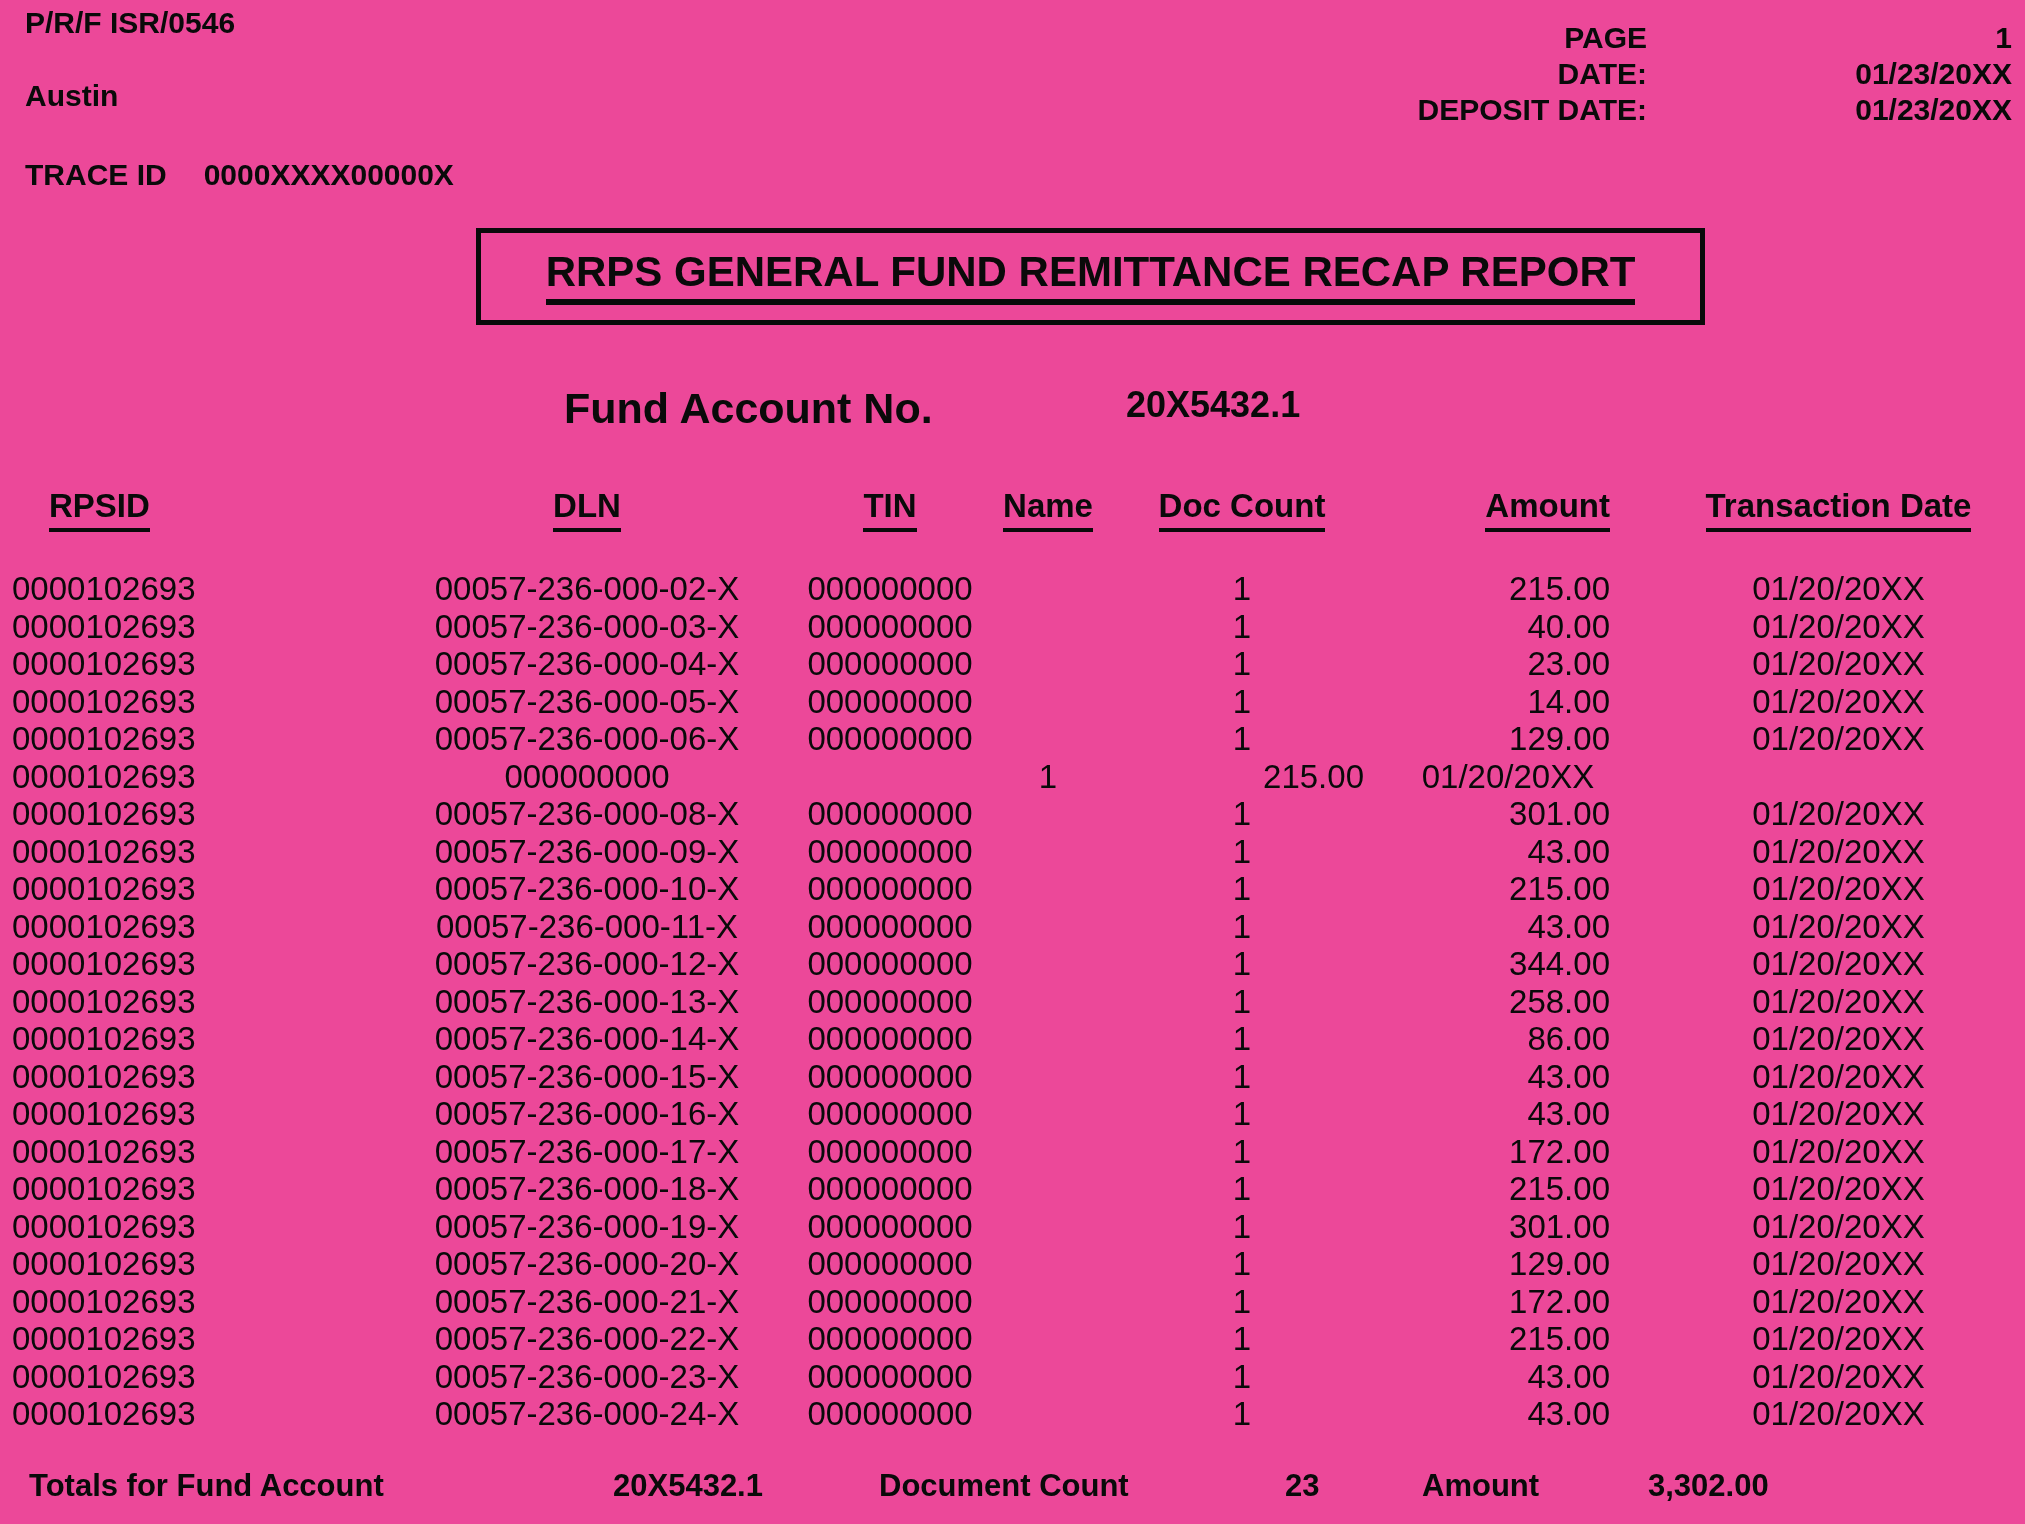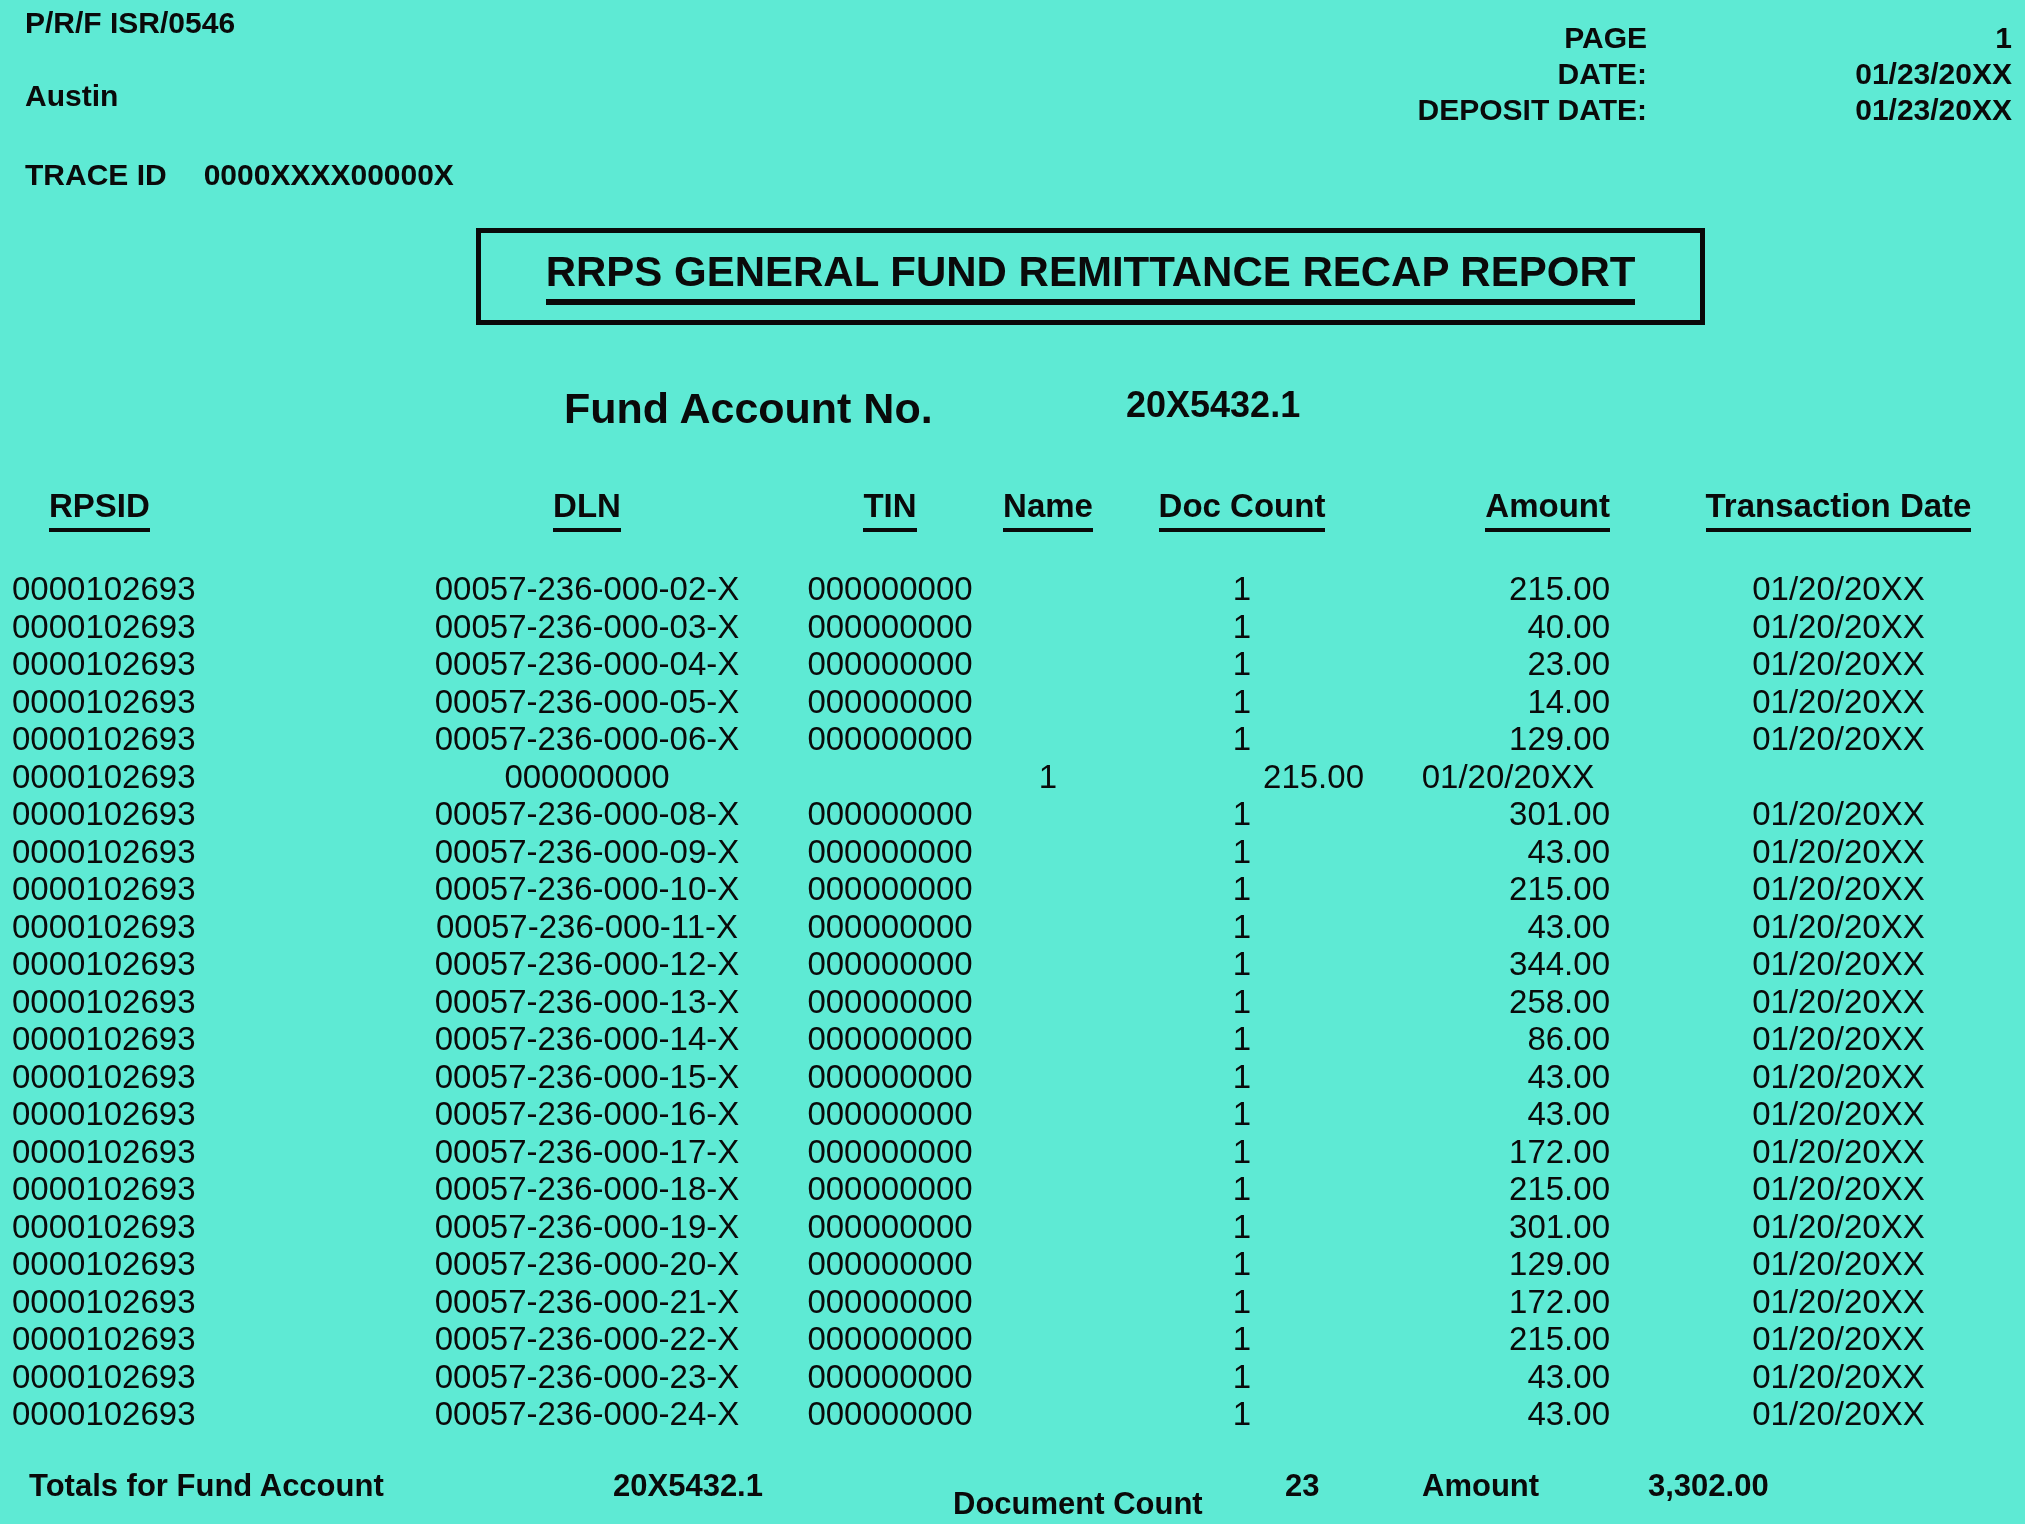--- a/index.html
+++ b/index.html
@@ -1,20 +1,20 @@
 <!DOCTYPE html>
 <html><head>
 <meta charset="utf-8">
 <style>
   html,body { margin:0; padding:0; background:#e8e8e8; }
   #page {
     position:relative;
     width:2025px; height:1524px;
     margin:0 auto;
-    background:#5eead4;
+    background:#ec4899;
     color:#0a0a0a;
     font-family:"Liberation Sans", sans-serif;
     overflow:hidden;
   }
   
   .hdr-line { position:absolute; left:25px; font-size:30px; font-weight:bold; white-space:nowrap; }
   #report-id { top:6px; }
   #site-name { top:79px; }
   #trace-line { top:158px; }
   #trace-line .trace-val { margin-left:37px; }
@@ -52,21 +52,21 @@
   .trow .c1 { padding-left:12px; }
   .cell.c2, .cell.c3, .cell.c4, .cell.c5 { text-align:center; }
   .cell.c6 { text-align:right; }
   .cell.c7 { text-align:center; padding-left:42px; box-sizing:border-box; }
 
   
   #totals-row { position:absolute; left:0; top:1468px; width:1614px; height:40px; font-size:31px; font-weight:bold; }
   #totals-row span { position:absolute; white-space:nowrap; }
   #totals-label      { left:29px; }
   #totals-fund       { left:613px; }
-  #totals-doc-label  { left:953px;margin-top:18px; }
+  #totals-doc-label  { left:879px; }
   #totals-doc-count  { left:1285px; }
   #totals-amt-label  { left:1422px; }
   #totals-amt-value  { left:1648px; }
 </style>
 </head>
 <body>
 
 <div id="page">
 
   <div id="report-id" class="hdr-line">P/R/F ISR/0546</div>

